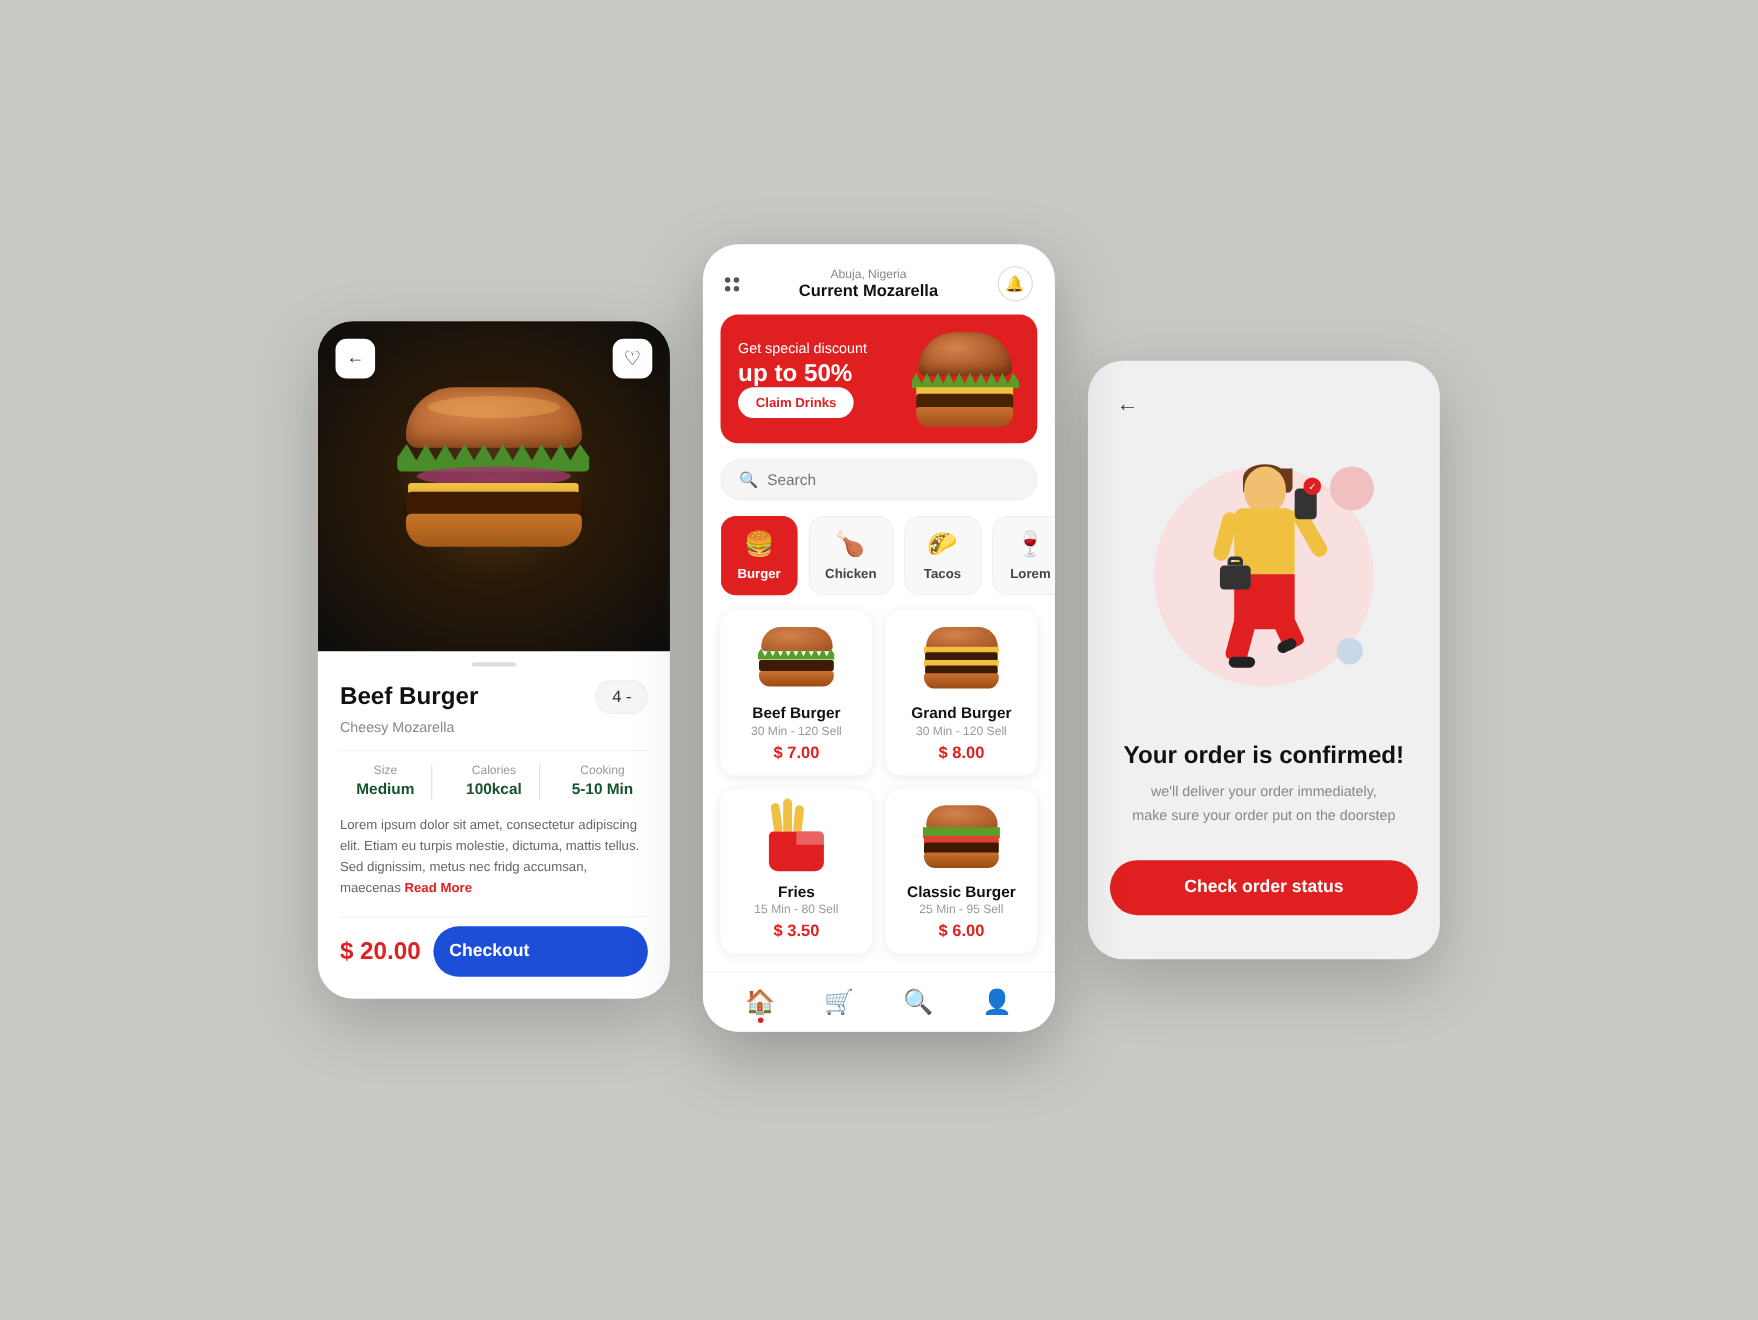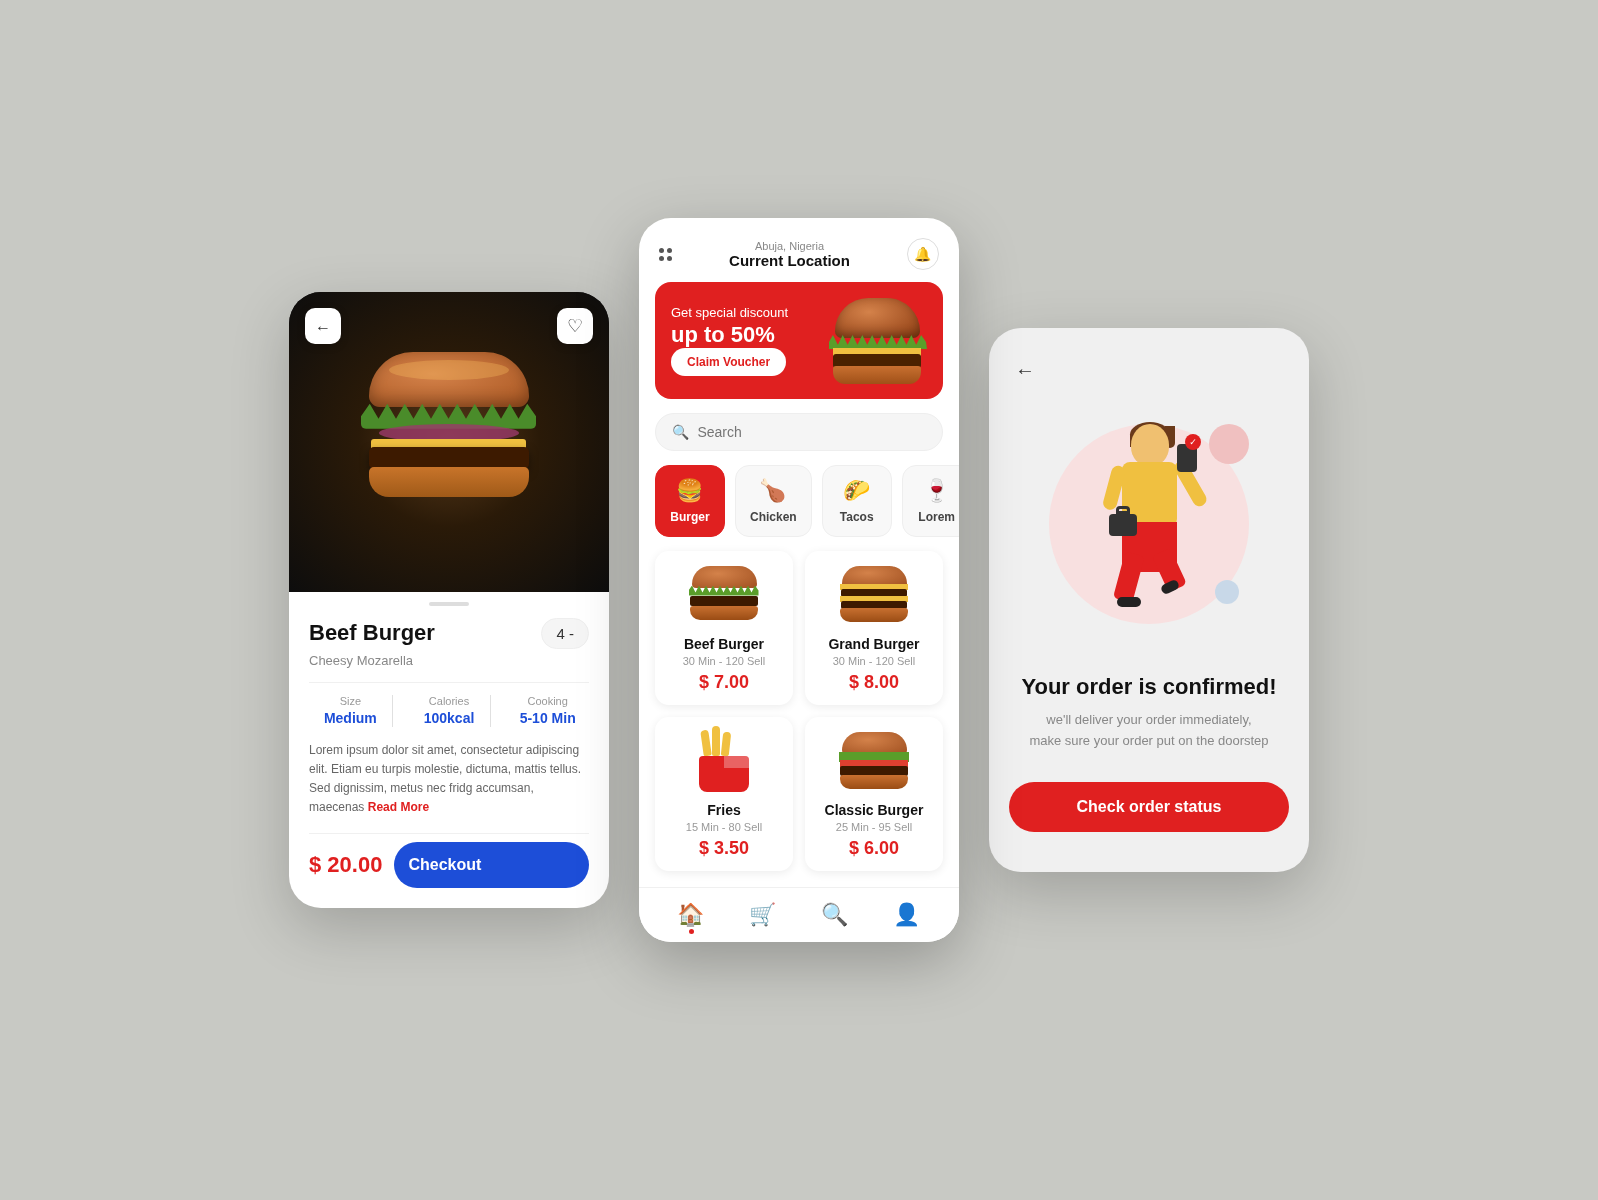--- a/index.html
+++ b/index.html
@@ -211,21 +211,21 @@
     }
     .phone1-spec-label {
       font-size: 11px;
       color: #999;
       display: block;
       margin-bottom: 2px;
     }
     .phone1-spec-value {
       font-size: 14px;
       font-weight: 700;
-      color: #1d4ed8;
+      color: #14532d;
     }
     .phone1-desc {
       font-size: 12px;
       color: #666;
       line-height: 1.6;
       margin-bottom: 16px;
     }
     .phone1-desc .read-more {
       color: #e02020;
       font-weight: 600;
@@ -587,21 +587,21 @@
       font-weight: 700;
       color: #111;
       margin-bottom: 3px;
     }
     .food-card-sub {
       font-size: 11px;
       color: #999;
       margin-bottom: 5px;
     }
     .food-card-price {
-      font-size: 18px;
+      font-size: 15px;
       font-weight: 700;
       color: #e02020;
     }
     .phone2-nav {
       display: flex;
       justify-content: space-around;
       align-items: center;
       padding: 14px 16px;
       border-top: 1px solid #f0f0f0;
       background: #fff;
@@ -905,32 +905,32 @@
   <div class="phone2">
     <div class="phone2-header">
       <div class="phone2-menu-dots">
         <span></span>
         <span></span>
         <span></span>
         <span></span>
       </div>
       <div class="phone2-location">
         <div class="phone2-location-sub">Abuja, Nigeria</div>
-        <div class="phone2-location-main">Current Location</div>
+        <div class="phone2-location-main">Current Mozarella</div>
       </div>
       <div class="phone2-bell">
         <span style="font-size:14px;">🔔</span>
       </div>
     </div>
 
     <div class="phone2-banner">
       <div class="phone2-banner-text">
         <div class="phone2-banner-sub">Get special discount</div>
         <div class="phone2-banner-main">up to 50%</div>
-        <button class="phone2-claim-btn">Claim Voucher</button>
+        <button class="phone2-claim-btn">Claim Drinks</button>
       </div>
       <div class="phone2-banner-burger">
         <div class="banner-bun-top"></div>
         <div class="banner-lettuce"></div>
         <div class="banner-cheese"></div>
         <div class="banner-patty"></div>
         <div class="banner-bun-bottom"></div>
       </div>
     </div>
 

